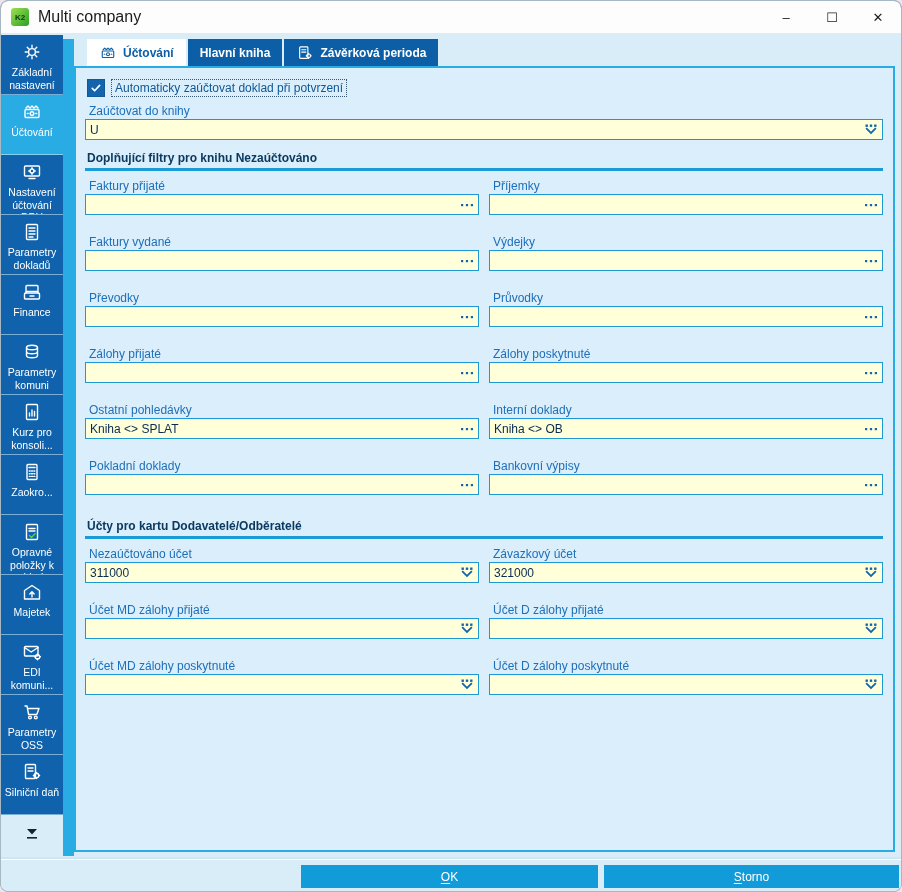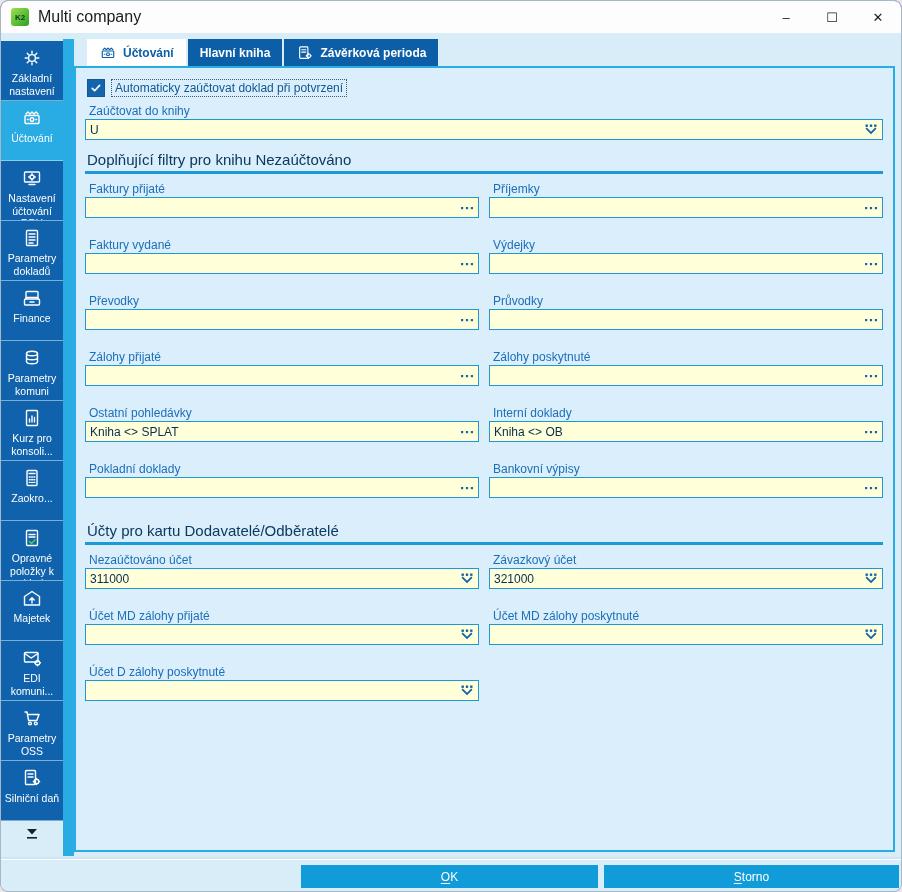--- a/index.html
+++ b/index.html
@@ -12,21 +12,21 @@
         background:linear-gradient(135deg,#9fdf52 0%,#57bb35 60%,#2f9e27 100%);
         color:#0b3a10;font-size:8px;font-weight:bold;display:flex;align-items:center;justify-content:center;}
   .title{margin-left:9px;font-size:16px;color:#1b1b1b;}
   .controls{margin-left:auto;display:flex;height:32px;}
   .ctrl{width:46px;height:32px;display:flex;align-items:center;justify-content:center;font-size:13px;color:#1b1b1b;cursor:default;}
 
   
   .app{position:absolute;top:32px;left:0;right:0;bottom:0;background:#d9edf9;}
 
   
-  .sidebar{position:absolute;top:8px;left:0;width:62px;background:#0f62ab;}
+  .sidebar{position:absolute;top:2px;left:0;width:62px;background:#0f62ab;}
   .side-item{height:60px;box-sizing:border-box;border-bottom:1px solid rgba(210,236,250,.55);
              color:#fff;display:flex;flex-direction:column;align-items:center;padding-top:6px;overflow:hidden;cursor:pointer;}
   .side-item.active{background:#29abe3;}
   .side-icon{width:22px;height:22px;flex:0 0 auto;}
   .side-icon svg{width:22px;height:22px;display:block;}
   .side-label{font-size:10.5px;line-height:12.5px;text-align:center;margin-top:3px;padding:0 1px;}
   .side-more{position:absolute;top:792px;left:0;width:62px;height:22px;display:flex;align-items:center;justify-content:center;color:#14242f;cursor:pointer;}
   .side-more svg{width:16px;height:14px;}
   .accent-strip{position:absolute;left:62px;top:6px;width:11px;height:817px;background:#29abe3;}
 
@@ -49,21 +49,21 @@
   .field-label{font-size:12px;color:#1c6fb9;margin:0 0 1px 4px;}
   .inputbox{position:relative;height:21px;box-sizing:border-box;background:#ffffd9;border:1px solid #1f97d4;display:flex;align-items:center;}
   .inputbox input{flex:1;min-width:0;height:17px;border:0;outline:0;background:transparent;
                   font-family:"Liberation Sans",sans-serif;font-size:12px;color:#082c52;padding:0 2px 0 4px;}
   .inputbox .sidebtn{flex:0 0 22px;height:100%;display:flex;align-items:center;justify-content:center;color:#1464ac;cursor:pointer;}
   .sidebtn svg{display:block;}
   .book-field{margin-bottom:11px;}
   .grid2{display:grid;grid-template-columns:1fr 1fr;column-gap:10px;}
   .cell{margin-bottom:20px;}
 
-  .section-title{font-size:15px;font-weight:normal;color:#0a3a61;margin:4px 0 3px 2px;}
+  .section-title{font-size:12px;font-weight:bold;color:#0a3a61;margin:4px 0 3px 2px;}
   .section-rule{height:3px;background:#1b9ad8;margin:0 0 8px 0;}
 
   
   .footer{position:absolute;left:0;right:0;bottom:0;height:31px;background:#d9edf9;border-top:1px solid #ffffff;box-shadow:0 -2px 0 #cde6f4;}
   .btn{position:absolute;top:5px;height:23px;background:#129bd9;color:#fff;font-size:12px;
        display:flex;align-items:center;justify-content:center;cursor:pointer;box-sizing:border-box;}
   .btn u{text-underline-offset:2px;}
   .btn-ok{left:300px;width:297px;}
   .btn-storno{left:603px;width:295px;}
 </style>
@@ -483,47 +483,61 @@
                   <svg width="14" height="12" viewBox="0 0 14 12" fill="#1464ac">
                     <rect x="1.5" y="0.5" width="2.4" height="2.4"></rect>
                     <rect x="5.8" y="0.5" width="2.4" height="2.4"></rect>
                     <rect x="10.1" y="0.5" width="2.4" height="2.4"></rect>
                     <path d="M1.5 4.8L7 10.3l5.5-5.5-1.3-1.3L7 7.7 2.8 3.5z"></path>
                   </svg>
                 </span>
               </div>
             </div>
             <div class="cell">
-              <div class="field-label">Účet MD zálohy poskytnuté</div>
+              <div class="field-label">Účet D zálohy přijaté</div>
               <div class="inputbox">
                 <input style="">
                 <span class="sidebtn">
                   <svg width="14" height="12" viewBox="0 0 14 12" fill="#1464ac">
                     <rect x="1.5" y="0.5" width="2.4" height="2.4"></rect>
                     <rect x="5.8" y="0.5" width="2.4" height="2.4"></rect>
                     <rect x="10.1" y="0.5" width="2.4" height="2.4"></rect>
                     <path d="M1.5 4.8L7 10.3l5.5-5.5-1.3-1.3L7 7.7 2.8 3.5z"></path>
                   </svg>
                 </span>
               </div>
             </div>
             <div class="cell">
-              <div class="field-label">Účet D zálohy poskytnuté</div>
+              <div class="field-label">Účet MD zálohy poskytnuté</div>
               <div class="inputbox">
                 <input style="">
                 <span class="sidebtn">
                   <svg width="14" height="12" viewBox="0 0 14 12" fill="#1464ac">
                     <rect x="1.5" y="0.5" width="2.4" height="2.4"></rect>
                     <rect x="5.8" y="0.5" width="2.4" height="2.4"></rect>
                     <rect x="10.1" y="0.5" width="2.4" height="2.4"></rect>
                     <path d="M1.5 4.8L7 10.3l5.5-5.5-1.3-1.3L7 7.7 2.8 3.5z"></path>
                   </svg>
                 </span>
               </div>
             </div>
+            <div class="cell">
+              <div class="field-label">Účet D zálohy poskytnuté</div>
+              <div class="inputbox">
+                <input style="">
+                <span class="sidebtn">
+                  <svg width="14" height="12" viewBox="0 0 14 12" fill="#1464ac">
+                    <rect x="1.5" y="0.5" width="2.4" height="2.4"></rect>
+                    <rect x="5.8" y="0.5" width="2.4" height="2.4"></rect>
+                    <rect x="10.1" y="0.5" width="2.4" height="2.4"></rect>
+                    <path d="M1.5 4.8L7 10.3l5.5-5.5-1.3-1.3L7 7.7 2.8 3.5z"></path>
+                  </svg>
+                </span>
+              </div>
+            </div>
           </div>
 
       </div>
     </div>
 
     <div class="footer">
       <div class="btn btn-ok"><u>O</u>K</div>
       <div class="btn btn-storno"><u>S</u>torno</div>
     </div>
 

